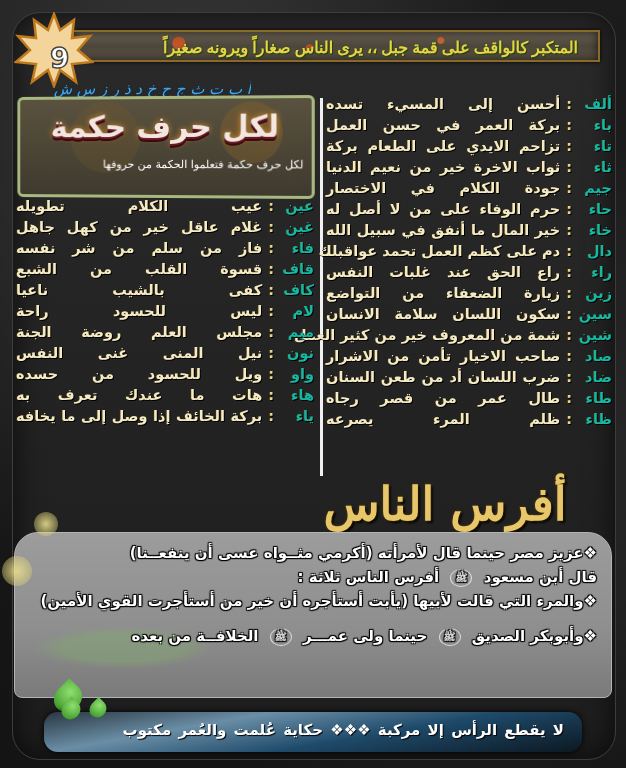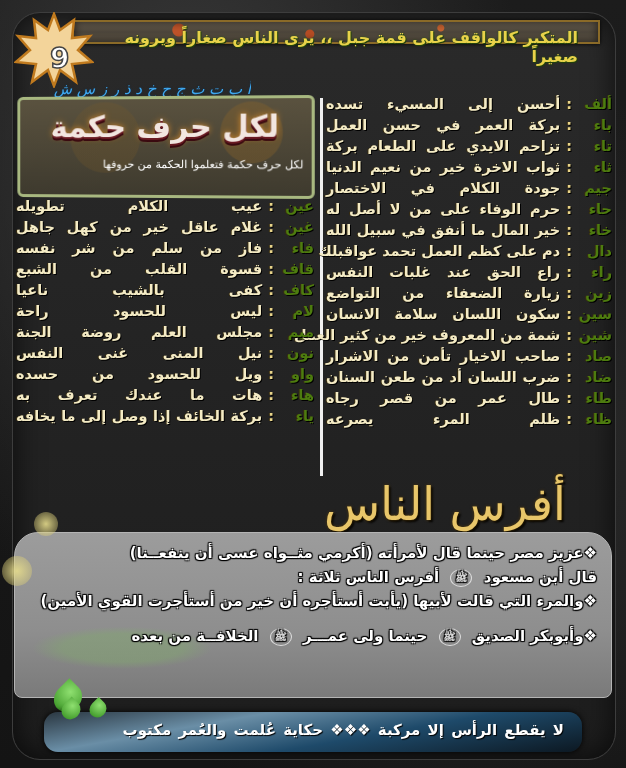--- a/index.html
+++ b/index.html
@@ -16,28 +16,29 @@
   .frame {
     position: absolute; left: 12px; top: 12px; width: 604px; height: 748px;
     border-radius: 28px;
     background: linear-gradient(180deg, #2a2a2a 0%, #232323 50%, #1d1d1d 100%);
     border: 1px solid #3d3d3d;
     box-shadow: inset 0 0 30px rgba(0,0,0,0.7);
   }
 
   
   .banner {
-    position: absolute; left: 72px; top: 20px; width: 528px; height: 24px;
+    position: absolute; left: 72px; top: 30px; width: 528px; height: 32px;
     background:
       radial-gradient(circle at 20% 40%, #c0542a 0 6px, transparent 7px),
       radial-gradient(circle at 45% 60%, #b74d24 0 4px, transparent 5px),
       radial-gradient(circle at 70% 30%, #c66230 0 3px, transparent 4px),
       linear-gradient(180deg, #6b6152 0%, #4d463b 50%, #5b5244 100%);
     border: 2px solid #8a6a28;
     box-shadow: 0 0 4px #000, inset 0 0 10px rgba(0,0,0,0.7);
+    font-family: Liberation Serif, serif;
   }
   .banner-text {
     position: absolute; right: 20px; top: 6px;
     direction: rtl; font-weight: bold; font-size: 16px;
     color: #e8d24a; text-shadow: 0 0 2px #2b5a10, 1px 1px 0 #1f3a0a;
   }
   .leaf {
     position: absolute; left: 14px; top: 12px; width: 80px; height: 76px;
   }
   .leaf-num {
@@ -81,30 +82,30 @@
     background: #f0f0f0;
   }
   .col {
     position: absolute; direction: rtl;
     font-weight: bold; font-size: 14.5px; line-height: 21px;
     color: #f4ebc5; text-shadow: 1px 1px 0 #000, -1px 0 0 #3a2e10;
   }
   .col-right { left: 326px; top: 94px; width: 286px; }
   .col-left { left: 16px; top: 196px; width: 298px; }
   .row { display: flex; white-space: nowrap; }
-  .row .k { color: #4d7c0f; min-width: 34px; }
+  .row .k { color: #14b8a6; min-width: 34px; }
   .row .sep { color: #e8d48a; padding: 0 6px; }
   .row .v { flex: 1; text-align: justify; text-align-last: justify; }
 
   
   .big-title {
     position: absolute; left: 280px; top: 476px; width: 330px; height: 60px;
     direction: rtl; font-family: "DejaVu Serif", serif;
     font-size: 46px; line-height: 56px; color: #e8c66a; letter-spacing: 6px;
-    text-align: center; font-weight: normal;
+    text-align: center; font-weight: bold;
     text-shadow: 0 0 3px #5a3f0a, 2px 2px 2px #000;
   }
 
   
   .quote-panel {
     position: absolute; left: 14px; top: 532px; width: 598px; height: 166px;
     border-radius: 24px 24px 8px 8px;
     background:
       radial-gradient(ellipse at 18% 70%, rgba(130,170,110,.45) 0 60px, transparent 90px),
       linear-gradient(180deg, #9c9c9c 0%, #8e8e8e 60%, #7a7a7a 100%);

